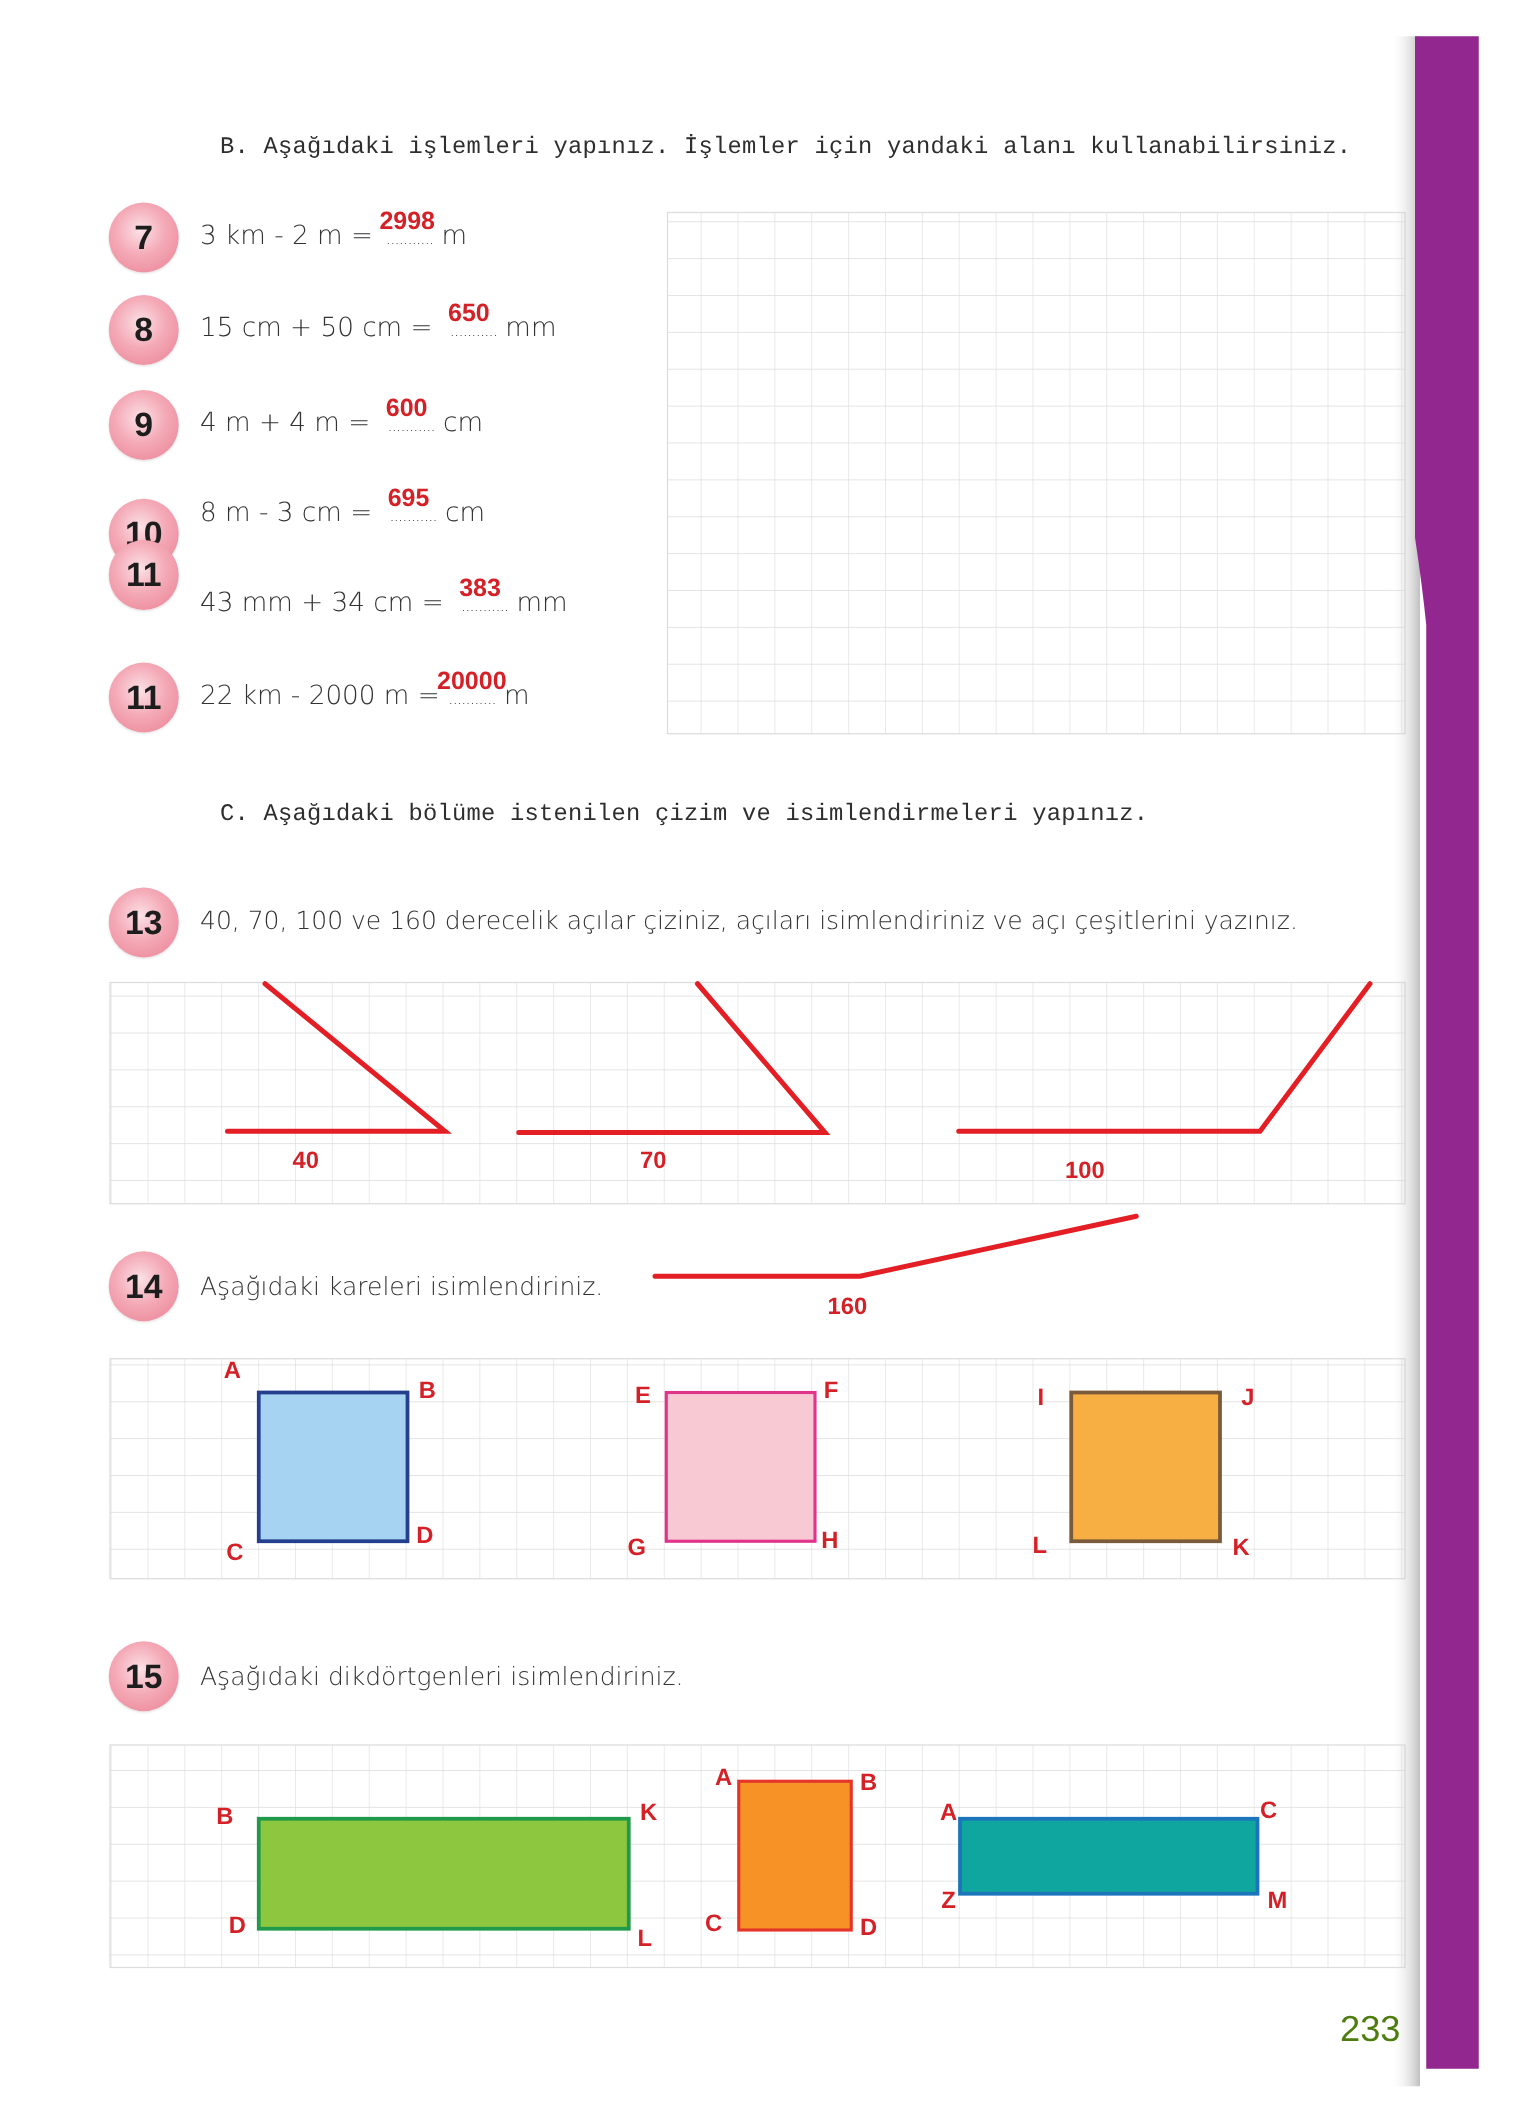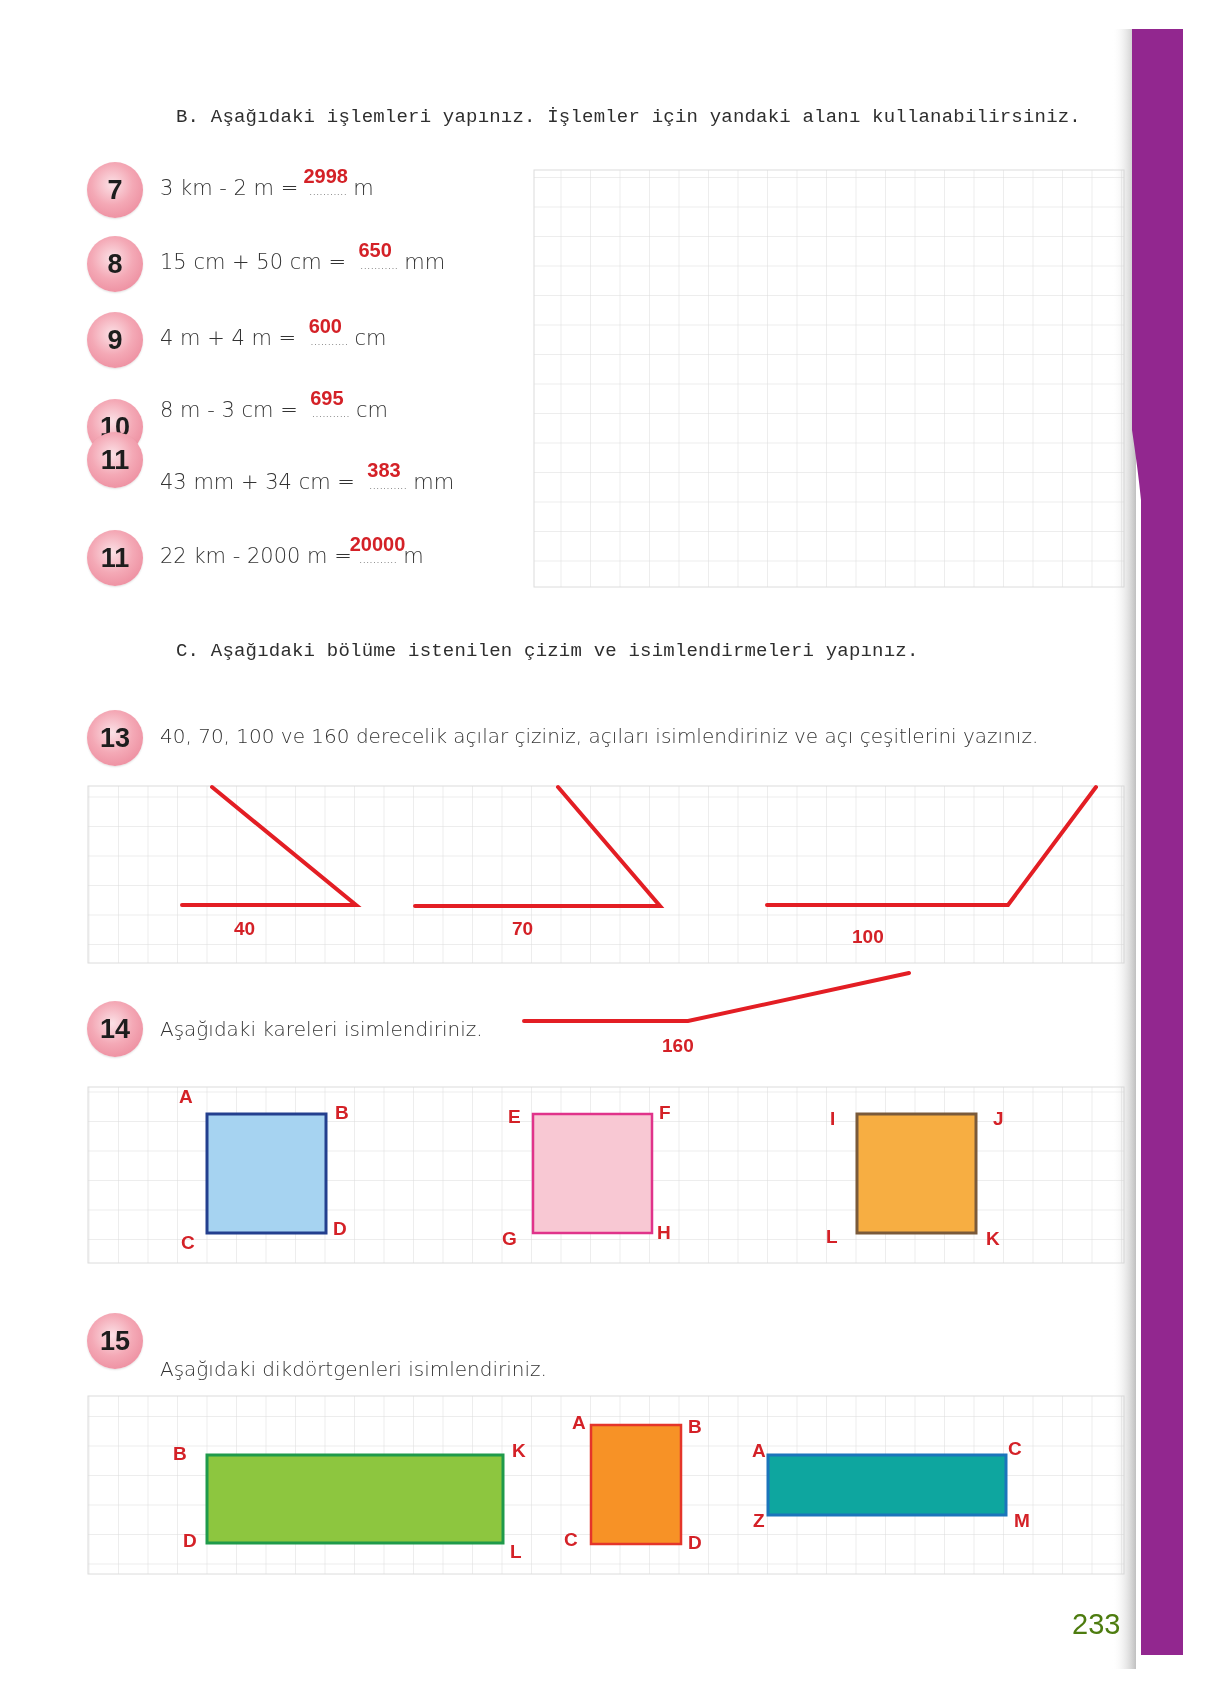--- a/index.html
+++ b/index.html
@@ -157,21 +157,21 @@
 <div class="red-label" style="left:657px; top:1222px;">H</div>
 
 <div class="red-label" style="left:830px; top:1108px;">I</div>
 <div class="red-label" style="left:993px; top:1108px;">J</div>
 <div class="red-label" style="left:826px; top:1226px;">L</div>
 <div class="red-label" style="left:986px; top:1228px;">K</div>
 
 <div class="badge" style="left:87px; top:1313px;">
     <span>15</span>
   </div>
-<div class="q-text" style="left:160px; top:1329px;margin-top:28px;">Aşağıdaki dikdörtgenleri isimlendiriniz.</div>
+<div class="q-text" style="left:160px; top:1329px;">Aşağıdaki dikdörtgenleri isimlendiriniz.</div>
 
 <div class="red-label" style="left:173px; top:1443px;">B</div>
 <div class="red-label" style="left:512px; top:1440px;">K</div>
 <div class="red-label" style="left:183px; top:1530px;">D</div>
 <div class="red-label" style="left:510px; top:1541px;">L</div>
 
 <div class="red-label" style="left:572px; top:1412px;">A</div>
 <div class="red-label" style="left:688px; top:1416px;">B</div>
 <div class="red-label" style="left:564px; top:1529px;">C</div>
 <div class="red-label" style="left:688px; top:1532px;">D</div>

